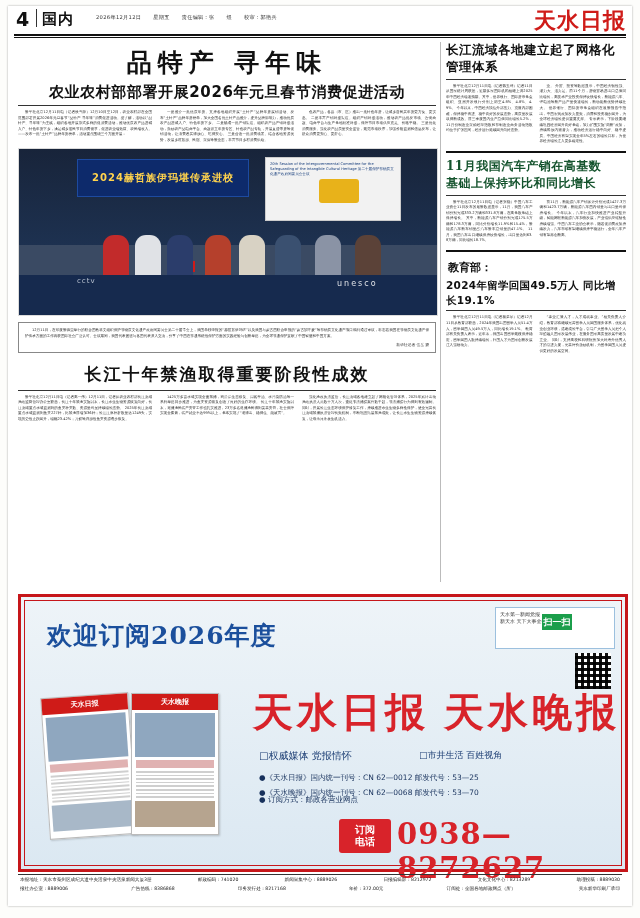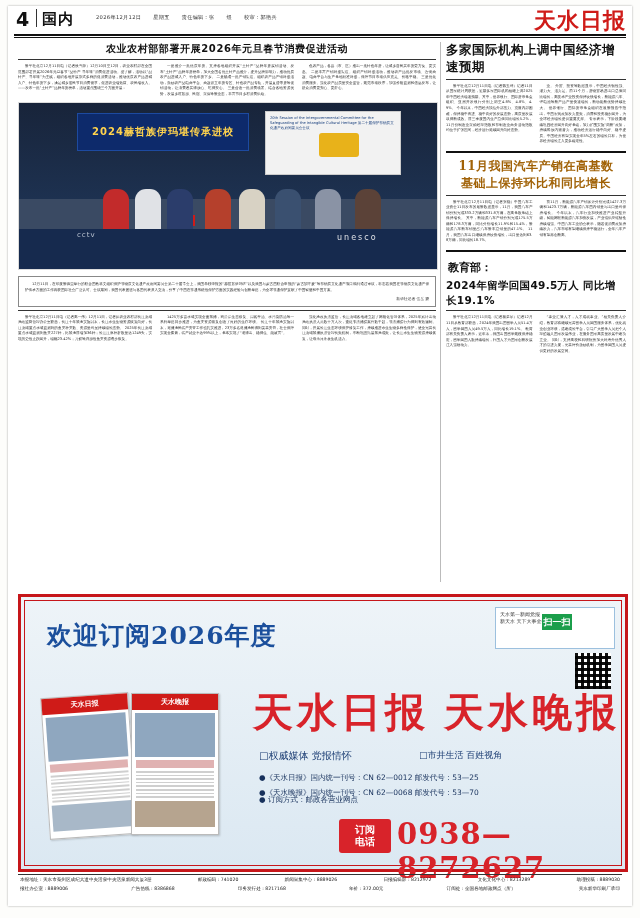--- a/index.html
+++ b/index.html
@@ -26,21 +26,21 @@
 
   
   .leftcol{position:absolute;left:10px;top:36px;width:418px;}
   .rightcol{position:absolute;left:438px;top:36px;width:180px;}
   .coldiv{position:absolute;left:432px;top:36px;width:1px;height:540px;background:#bbb;}
 
   .headline{
     text-align:center;font-size:25px;font-weight:bold;color:#111;letter-spacing:6px;
     font-family:"DejaVu Serif","Liberation Serif",serif;margin:4px 0 4px 0;
   }
-  .subhead{text-align:center;font-size:10px;font-weight:bold;color:#111;letter-spacing:.6px;margin-bottom:3px;}
+  .subhead{text-align:center;font-size:15px;font-weight:bold;color:#111;letter-spacing:.6px;margin-bottom:3px;}
   .rule-thin{height:1px;background:#333;margin:3px 0 4px 0;}
 
   .body3{display:flex;gap:8px;}
   .body3 .c{flex:1;}
   .ptxt{
     font-size:3.6px;line-height:1.55;color:#2b2b2b;text-align:justify;
     word-break:break-all;
   }
   .ptxt.ind{text-indent:7px;}
   .byline{font-size:3.8px;color:#333;text-align:right;margin-top:2px;}
@@ -75,21 +75,21 @@
   .inset .ptxt{font-size:3.6px;}
 
   .headline2{
     text-align:center;font-size:17px;font-weight:bold;color:#111;letter-spacing:2px;margin:10px 0 4px 0;
     font-family:"DejaVu Serif","Liberation Serif",serif;
   }
 
   
   .rh1{font-size:12.5px;font-weight:bold;color:#111;line-height:1.35;letter-spacing:.5px;
        font-family:"DejaVu Serif","Liberation Serif",serif;}
-  .rh2{font-size:12px;font-weight:bold;color:#a16207;line-height:1.4;letter-spacing:.5px;text-align:center;
+  .rh2{font-size:12px;font-weight:bold;color:#14532d;line-height:1.4;letter-spacing:.5px;text-align:left;
        font-family:"DejaVu Serif","Liberation Serif",serif;}
   .body2{display:flex;gap:7px;}
   .body2 .c{flex:1;}
   .eduhead{font-size:11px;font-weight:bold;color:#111;margin:8px 0 3px 2px;}
   .edusub{font-size:10.5px;font-weight:bold;color:#111;line-height:1.4;letter-spacing:.3px;}
   .rule-b{height:2px;background:#111;margin:6px 0 5px 0;}
 
   
   .ad{
     position:absolute;left:10px;top:588px;width:604px;height:272px;
@@ -155,20 +155,21 @@
     </div>
     <div class="logo">天水日报</div>
   </div>
   <div class="topline"></div>
   <div class="topline2"></div>
 
   <div class="coldiv"></div>
 
   <div class="leftcol">
 
+    <div class="headline">品特产  寻年味</div>
     <div class="subhead">农业农村部部署开展2026年元旦春节消费促进活动</div>
     <div class="rule-thin"></div>
 
     <div class="body3">
       <div class="c">
             <div class="ptxt ind">新华社北京12月11日电（记者侯雪静）12月10日至12日，农业农村部在全国范围部署开展2026年元旦春节“品特产  寻年味”消费促进活动。据了解，活动以“品特产、寻年味”为主线，组织各地开展形式多样的促消费活动，推动优质农产品进城入户、特色年货下乡，满足城乡居民节日消费需求，促进农业增效益、农民增收入。
 
 ——发布一批“土特产”品牌年货榜单，活动重点围绕三个方面开展：</div>
           </div>
       <div class="c">
@@ -206,20 +207,21 @@
       <div class="ph-person" style="left:256px;background:#3a5070;"></div>
       <div class="ph-person" style="left:296px;background:#8a93a5;"></div>
       <div class="ph-person" style="left:336px;background:#5b4238;"></div>
     </div>
 
     <div class="inset">
       <div class="ptxt ind">12月11日，在印度新德里举行的联合国教科文组织保护非物质文化遗产政府间委员会第二十届常会上，我国单独申报的“赫哲族伊玛堪”以及我国与蒙古国联合申报的“蒙古族呼麦”等非物质文化遗产项目顺利通过审议，标志着我国在非物质文化遗产保护传承方面的工作再获国际社会广泛认可。会议期间，我国代表团还与各国代表深入交流，分享了中国在非遗系统性保护方面的实践经验与创新举措，为全球非遗保护贡献了中国智慧和中国方案。</div>
       <div class="byline">新华社记者  伍岳  摄</div>
     </div>
 
+    <div class="headline2">长江十年禁渔取得重要阶段性成效</div>
     <div class="rule-thin"></div>
     <div class="body3">
       <div class="c">
             <div class="ptxt ind">新华社北京12月11日电（记者高一伟）12月11日，记者从农业农村部长江流域渔政监督管理办公室获悉，长江十年禁渔实施以来，长江水生生物资源恢复向好，长江流域重点水域监测到的鱼类种类数、资源量均呈持续增长态势。
 
 2025年长江流域重点水域监测到鱼类227种，比禁渔前增加36种；长江江豚种群数量达1249头，实现历史性止跌回升，增幅23.42%；刀鲚等洄游性鱼类资源逐步恢复。</div>
           </div>
       <div class="c">
             <div class="ptxt ind">1425万多亩水域实现全面禁捕，而沿岸生态修复、岸线整治、水污染防治等一系列举措同步推进，为鱼类资源恢复创造了良好的生存环境。
 
@@ -227,21 +229,21 @@
           </div>
       <div class="c">
             <div class="ptxt ind">强化渔政执法监管，长江流域各地建立起了网格化管理体系，2025年累计出动渔政执法人员数十万人次，查处非法捕捞案件数千起，非法捕捞行为得到有效遏制。
 
 同时，开展长江生态环境保护修复工作，持续推进水生生物多样性保护，健全完善长江流域禁捕执法管理长效机制，不断巩固拓展禁渔成效，让长江水生生物资源持续恢复，让母亲河永葆生机活力。</div>
           </div>
     </div>
   </div>
 
   <div class="rightcol">
-    <div class="rh1">多家国际机构上调中国经济增速预期</div>
+    <div class="rh1">长江流域各地建立起了网格化管理体系</div>
     <div class="rule-thin"></div>
     <div class="body2">
       <div class="c">
             <div class="ptxt ind">新华社北京12月11日电（记者魏玉坤）记者11日从国家统计局获悉，近期多家国际机构相继上调2025年中国经济增速预期。其中，世界银行、国际货币基金组织、亚洲开发银行分别上调至4.8%、4.8%、4.9%。
 
 今年以来，中国经济顶住外部压力、克服内部困难，保持稳中有进、稳中向好的发展态势，高质量发展取得新成效。前三季度国内生产总值同比增长5.2%，11月份制造业采购经理指数和非制造业商务活动指数均位于扩张区间，经济运行延续回升向好态势。</div>
           </div>
       <div class="c">
             <div class="ptxt ind">业。
 

